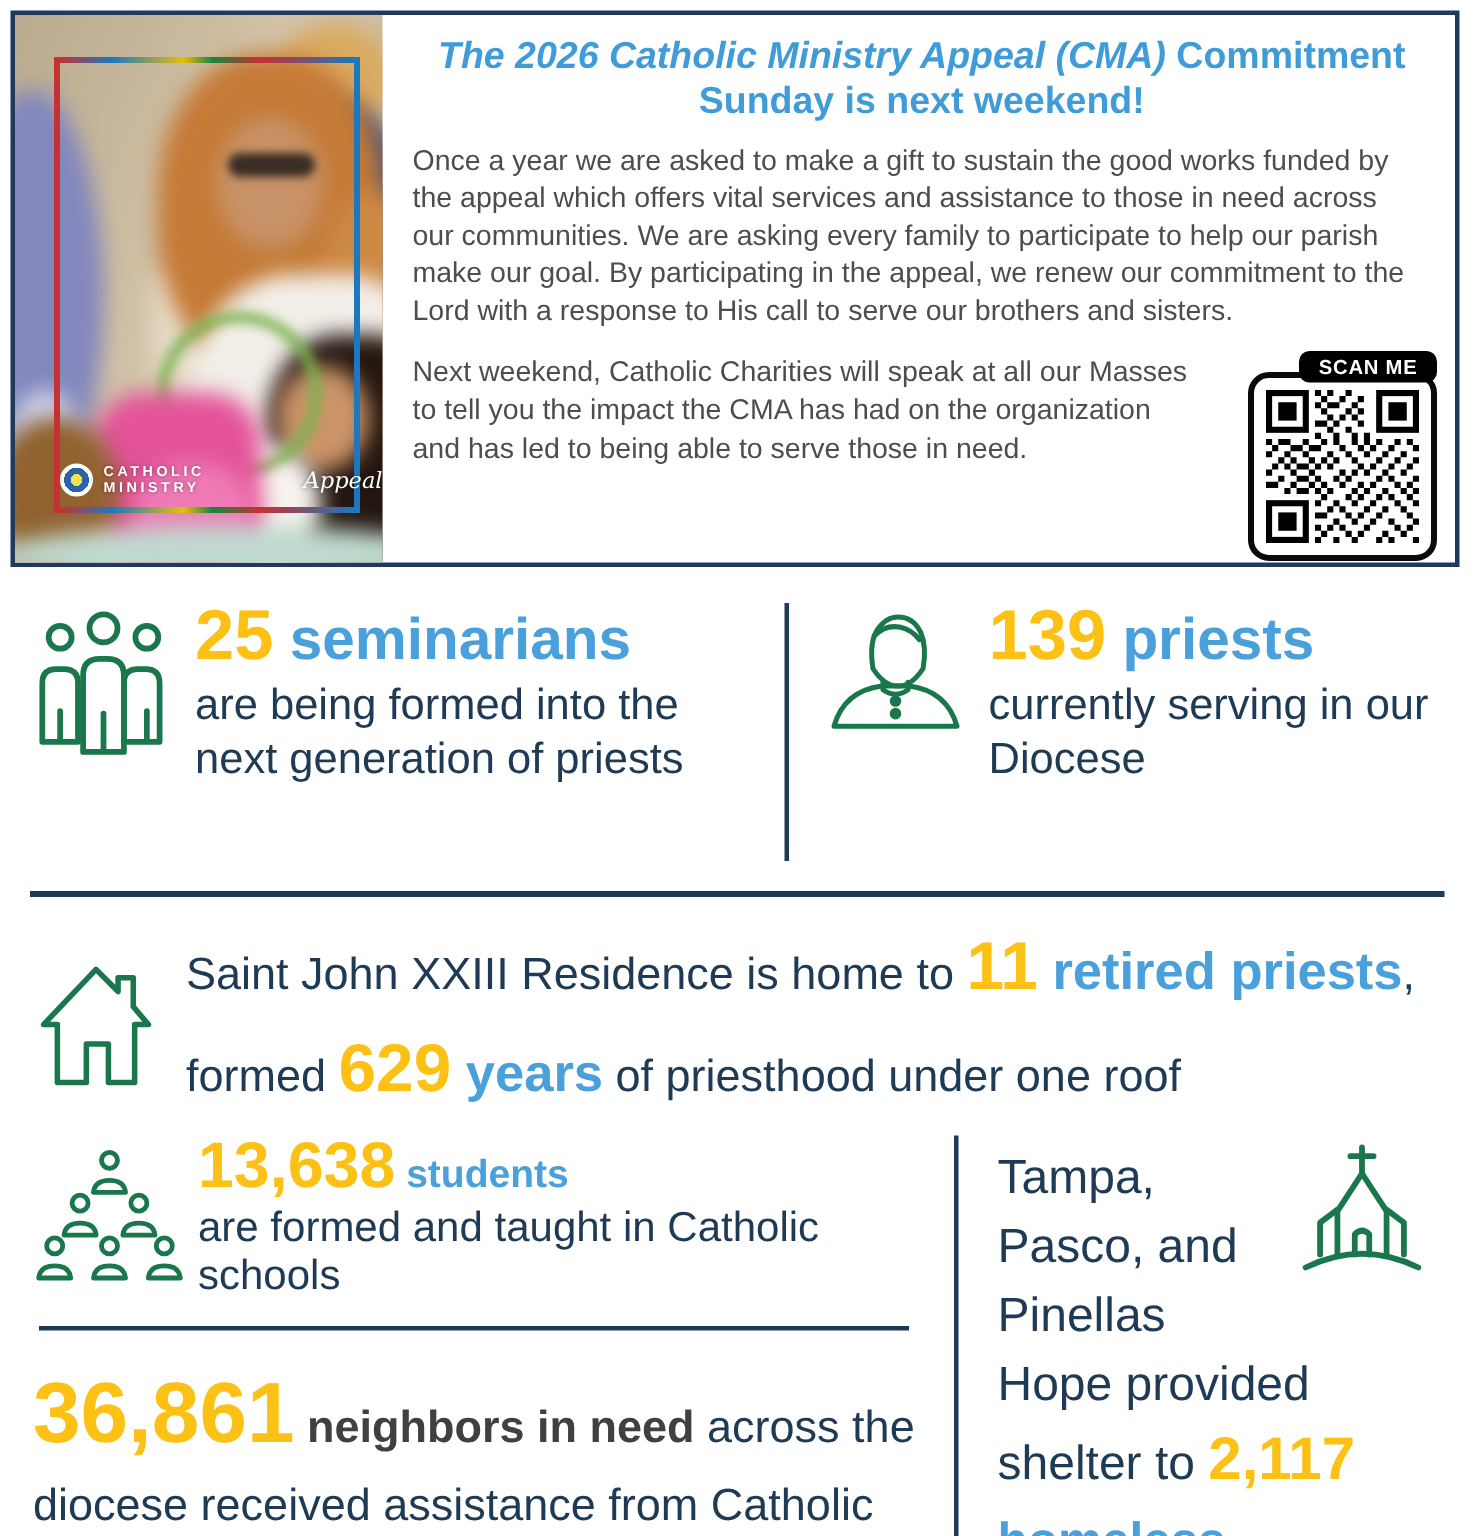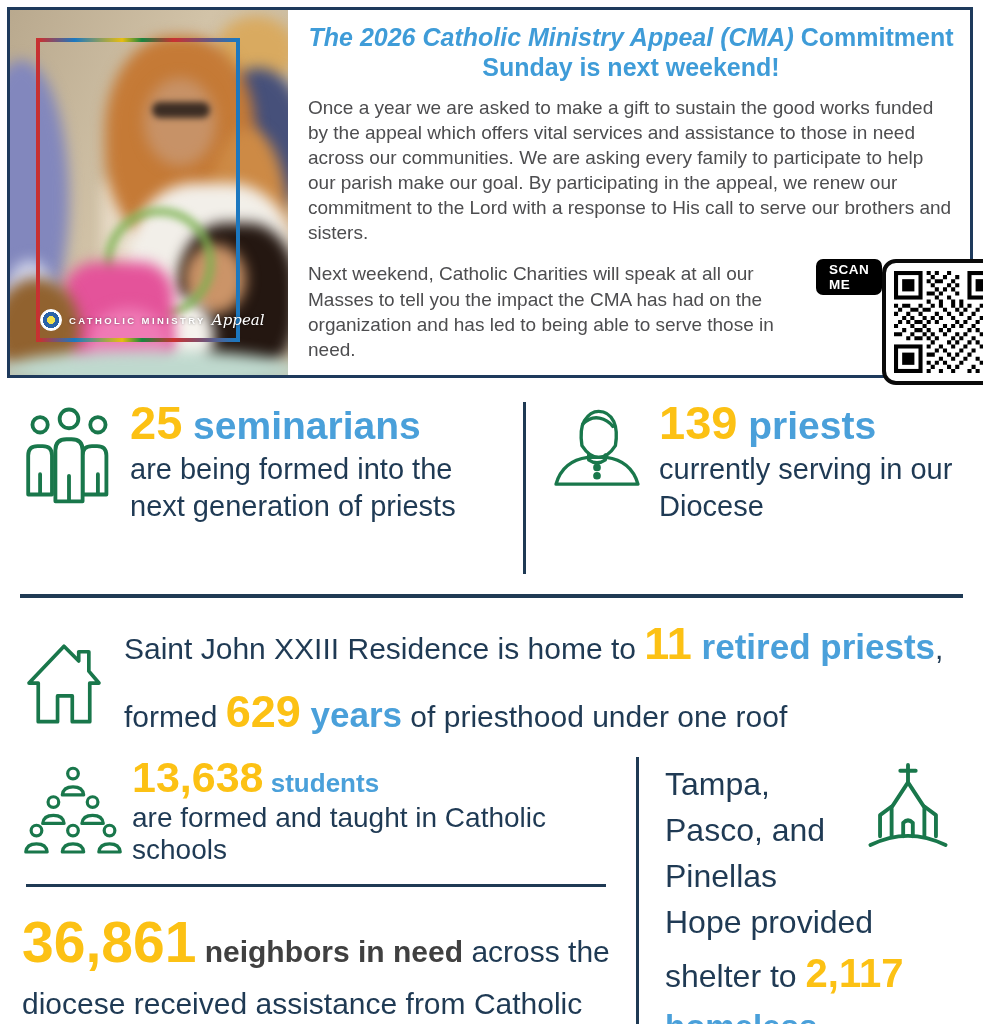--- a/index.html
+++ b/index.html
@@ -2,21 +2,21 @@
 <html><head>
 <meta charset="utf-8">
 <style>
   html,body{margin:0;padding:0;background:#ffffff;}
   .page{position:relative;width:983px;height:1024px;overflow:hidden;background:#fff;
         font-family:"Liberation Sans",sans-serif;}
 
   
   .hero{position:absolute;left:7px;top:7px;width:966px;height:371px;
         border:3px solid #1E3A5C;box-sizing:border-box;display:flex;background:#fff;}
-  .photo{width:278px;flex:none;position:relative;overflow:hidden;
+  .photo{width:245px;flex:none;position:relative;overflow:hidden;
          background:linear-gradient(115deg,#b9a98e 0%,#d2c3a8 45%,#c4b59a 100%);}
   .blob{position:absolute;filter:blur(7px);border-radius:50%;}
   .photo-frame{position:absolute;left:26px;top:28px;width:196px;height:296px;
         border:4px solid;z-index:3;
         border-image:linear-gradient(90deg,#c93030 0%,#1b78c0 18%,#e8bd10 42%,#18843f 52%,#c93030 68%,#1b78c0 100%) 1;}
   .photo-logo{position:absolute;left:30px;bottom:44px;z-index:4;display:flex;align-items:center;color:#fff;}
   .logo-emblem{width:20px;height:20px;border-radius:50%;flex:none;margin-right:7px;
         border:1.5px solid #fff;
         background:radial-gradient(circle,#f3e24c 0 28%,#2a63a8 28% 58%,#ffffff 58%);}
   .logo-caps{font-size:9.5px;letter-spacing:2.4px;font-weight:600;text-shadow:0 0 3px rgba(0,0,0,.45);}
@@ -26,21 +26,21 @@
   .hero-content{flex:1;padding:10px 12px 6px 16px;box-sizing:border-box;}
   .hero-title{margin:2px 0 0;text-align:center;color:#3F9CD8;font-size:25px;
         line-height:1.2;font-weight:700;}
   .hero-title .ital{font-style:italic;}
   .hero-p{margin:13px 4px 0 4px;color:#4D4D4F;font-size:19px;line-height:1.32;max-width:662px;}
   .hero-row2{display:flex;margin-top:16px;align-items:flex-start;}
   .hero-row2-left{flex:1;padding-left:4px;}
   .hero-p2{margin:0;color:#4D4D4F;font-size:19px;line-height:1.32;max-width:520px;}
   .donate{margin:15px 0 0 0;color:#1C5678;font-weight:700;font-style:italic;
         font-size:20px;line-height:1.32;max-width:470px;}
-  .qr-block{width:142px;flex:none;display:flex;flex-direction:row;align-items:flex-start;margin-top:-2px;}
+  .qr-block{width:142px;flex:none;display:flex;flex-direction:column;align-items:flex-end;margin-top:-2px;}
   .scanme{background:#000;color:#fff;font-weight:700;font-size:13.5px;letter-spacing:.5px;
         padding:3px 13px;border-radius:7px;position:relative;z-index:2;margin-bottom:-7px;}
   .qr-frame{border:4px solid #0a0a0a;border-radius:14px;padding:8px;background:#fff;}
   .qr-frame svg{display:block;width:102px;height:102px;}
 
   
   .stats{position:absolute;top:378px;left:0;right:0;bottom:0;padding:20px 18px 0;box-sizing:border-box;}
   .row1{display:flex;align-items:flex-start;}
   .stat{display:flex;}
   .stat-sem{width:505px;}

